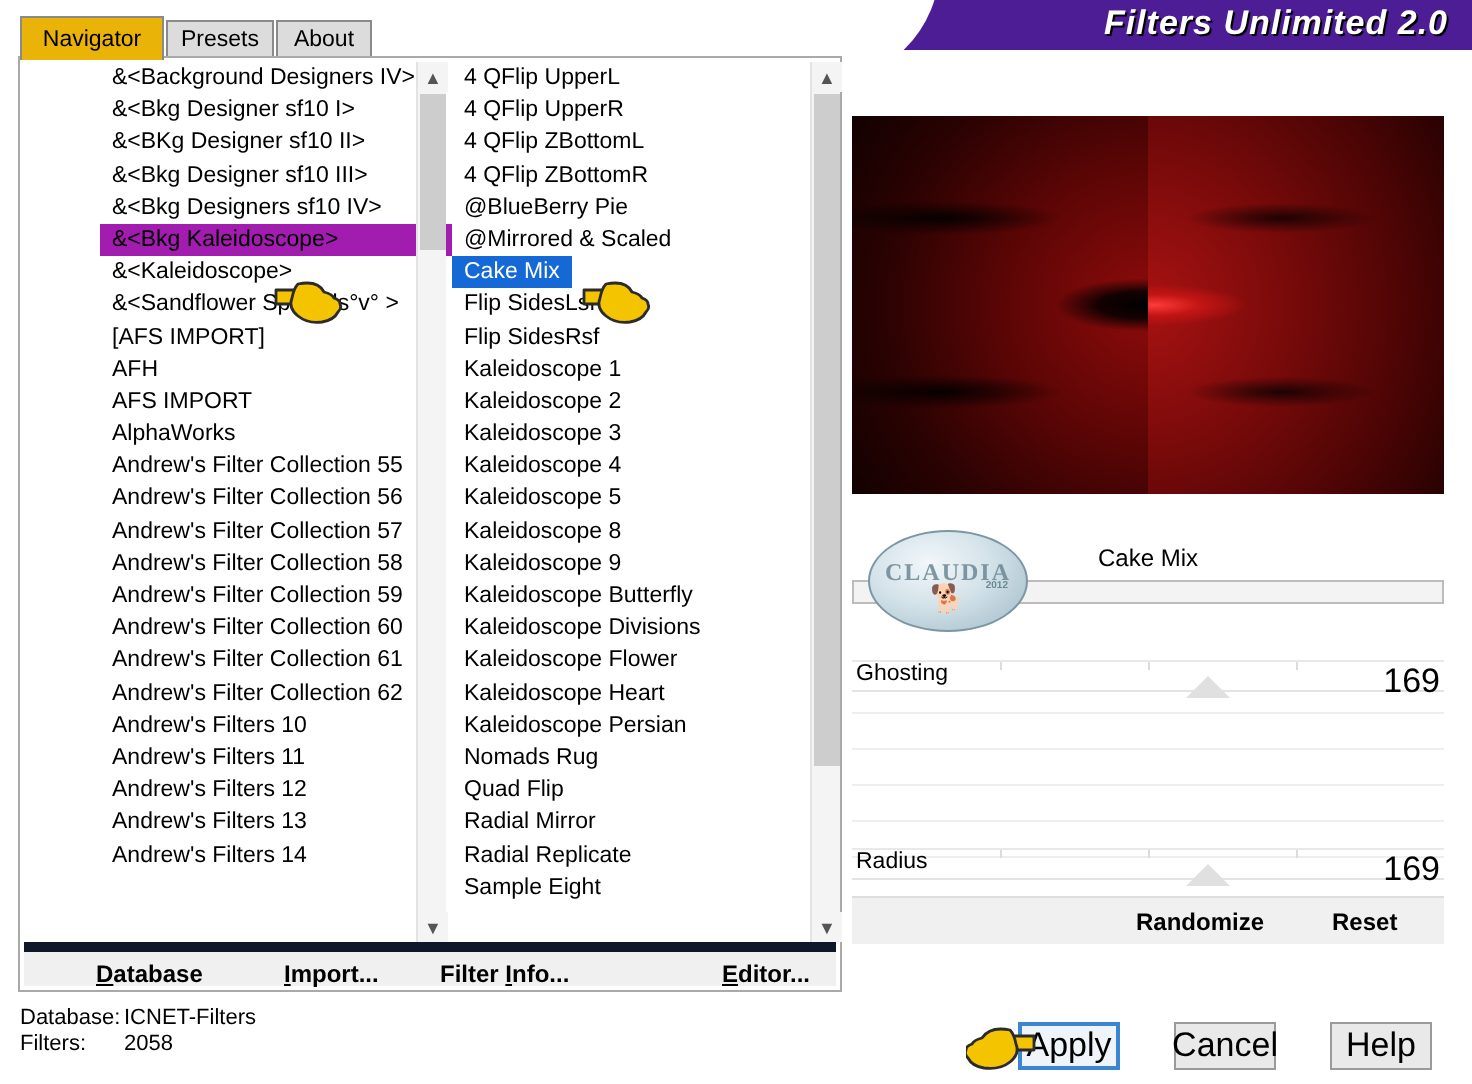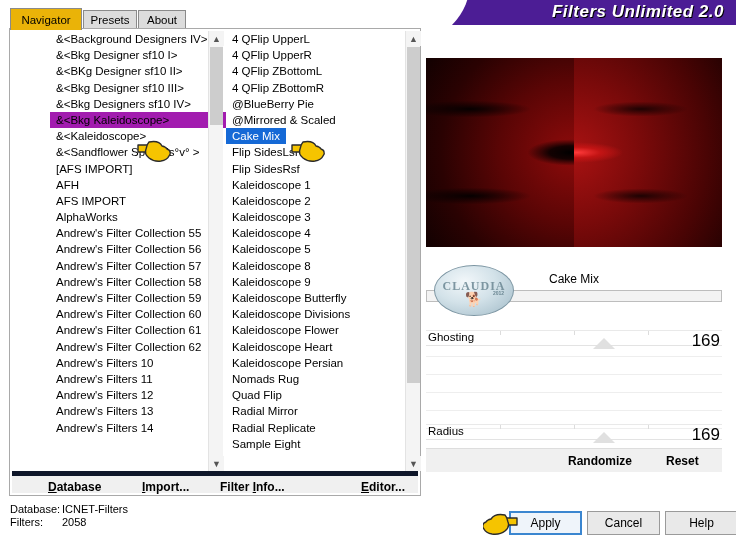--- a/index.html
+++ b/index.html
@@ -194,23 +194,23 @@
   .rr{
     position:absolute;top:5px;font-size:12px;font-weight:bold;color:#000;
   }
 
   
   .status{
     position:absolute;left:10px;top:503px;font-size:11px;color:#000;line-height:13px;
   }
   .status span.k{display:inline-block;width:52px;}
   .btn{
-    position:absolute;top:511px;height:24px;width:73px;
+    position:absolute;top:511px;height:24px;width:51px;
     background:#e9e9e9;border:1px solid #9a9a9a;
-    font-size:12px;color:#000;
+    font-size:17px;color:#000;
     display:flex;align-items:center;justify-content:center;
     box-sizing:border-box;
   }
   .btn.focus{
     border:2px solid #3b86d0;background:#eff4fa;
   }
 
   
   .hand{
     position:absolute;width:36px;height:26px;pointer-events:none;

